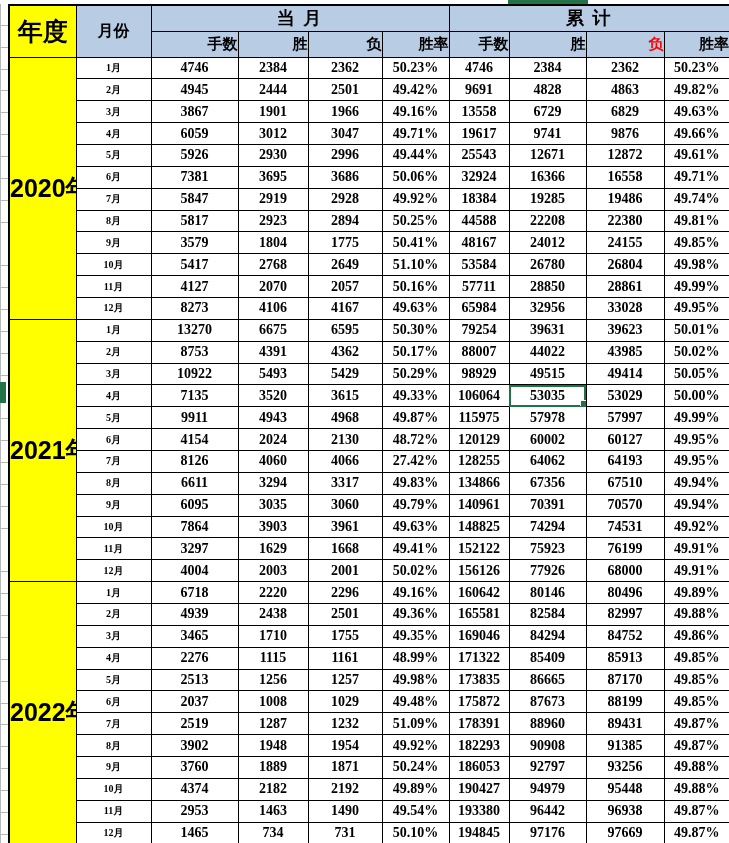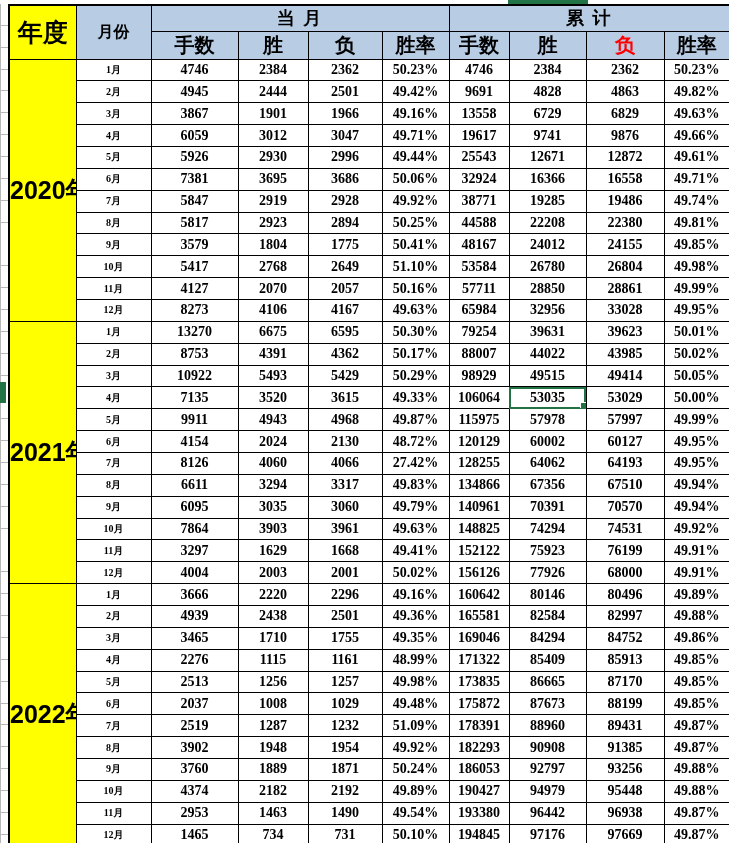--- a/index.html
+++ b/index.html
@@ -24,21 +24,21 @@
   th,td{
     border:1.5px solid #000;
     padding:0;margin:0;
     text-align:center;vertical-align:middle;
     overflow:hidden;white-space:nowrap;
   }
   tr.hdr-row{height:26px;}
   tr.data-row{height:21.86px;}
   .hdr{background:#B8CCE4;font-weight:bold;font-size:16px;color:#000;}
   .hdr.group{font-size:18px;letter-spacing:2px;margin-top:40px;}
-  .hdr.sub{font-size:20px;}
+  .hdr.sub{font-size:15px;text-align:right;}
   .year{
     background:#FFFF00;font-weight:bold;font-size:25px;color:#000;
     font-family:"Liberation Sans","DejaVu Sans",sans-serif;
   }
   td.month{font-weight:bold;font-size:10px;color:#000;background:#fff;}
   td.num{font-weight:bold;font-size:14px;color:#000;background:#fff;}
   .red{color:#FF0000;}
   .darkred{color:#C00000;margin-left:8px;}
   td.selected{position:relative;outline:2px solid #217346;outline-offset:-2px;margin-top:32px;}
   td.selected::after{
@@ -151,21 +151,21 @@
         <td class="num">16366</td>
         <td class="num red">16558</td>
         <td class="num darkred">49.71%</td>
       </tr>
       <tr class="data-row">
         <td class="month">7月</td>
         <td class="num">5847</td>
         <td class="num">2919</td>
         <td class="num red">2928</td>
         <td class="num darkred">49.92%</td>
-        <td class="num">38771</td>
+        <td class="num">18384</td>
         <td class="num">19285</td>
         <td class="num red">19486</td>
         <td class="num darkred">49.74%</td>
       </tr>
       <tr class="data-row">
         <td class="month">8月</td>
         <td class="num">5817</td>
         <td class="num">2923</td>
         <td class="num red">2894</td>
         <td class="num">50.25%</td>
@@ -347,21 +347,21 @@
         <td class="num red">2001</td>
         <td class="num">50.02%</td>
         <td class="num">156126</td>
         <td class="num">77926</td>
         <td class="num red">68000</td>
         <td class="num darkred">49.91%</td>
       </tr>
       <tr class="data-row">
         <td rowspan="12" class="year">2022年</td>
         <td class="month">1月</td>
-        <td class="num">3666</td>
+        <td class="num">6718</td>
         <td class="num">2220</td>
         <td class="num red">2296</td>
         <td class="num darkred">49.16%</td>
         <td class="num">160642</td>
         <td class="num">80146</td>
         <td class="num red">80496</td>
         <td class="num darkred">49.89%</td>
       </tr>
       <tr class="data-row">
         <td class="month">2月</td>

